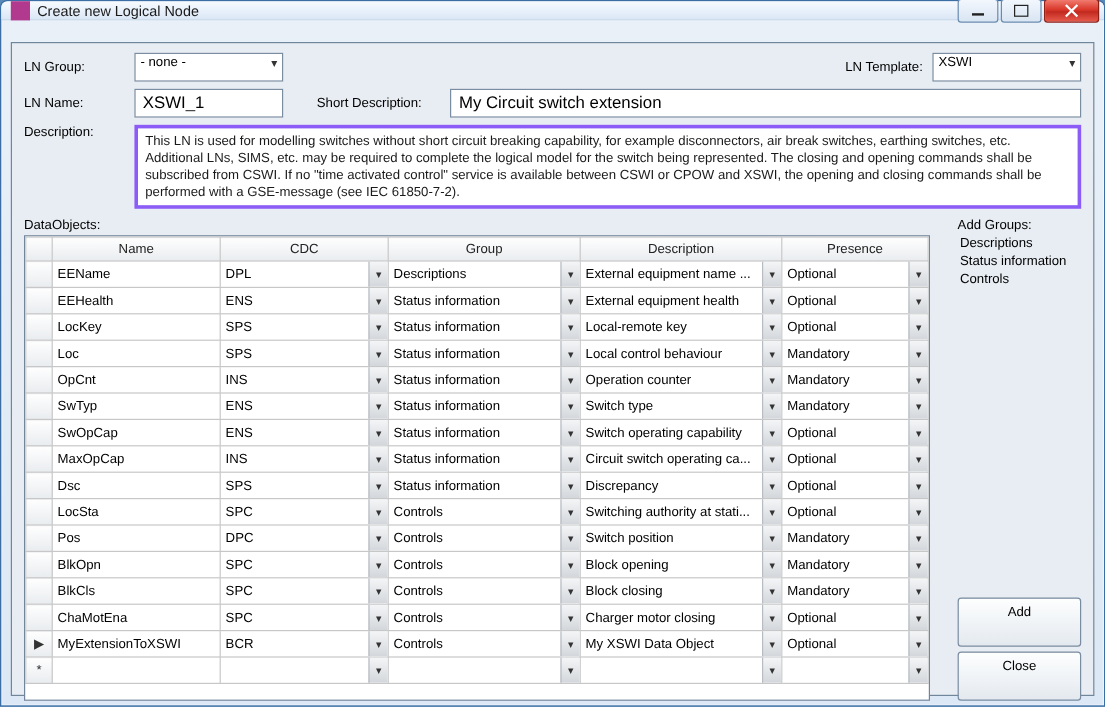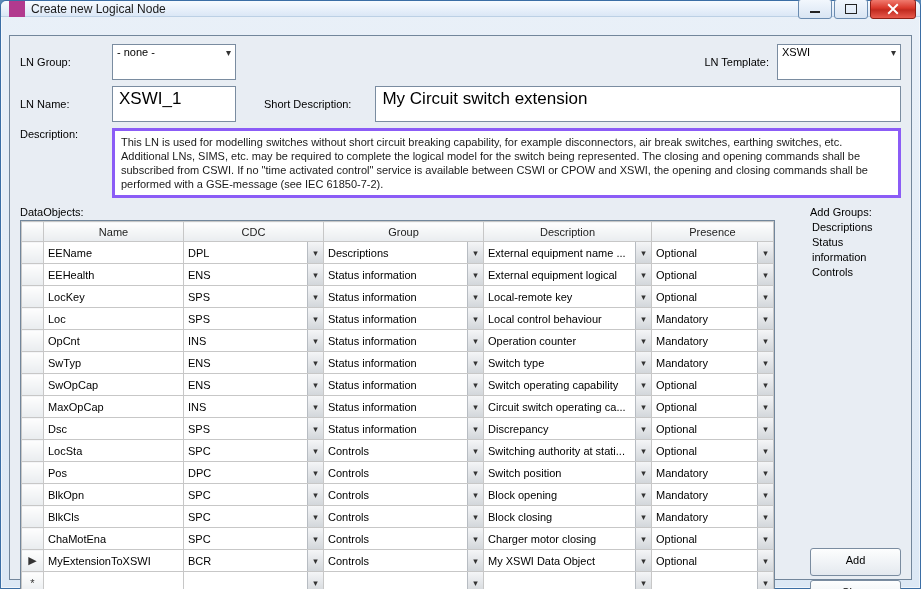--- a/index.html
+++ b/index.html
@@ -53,42 +53,42 @@
   
   .content {
     position:absolute; left:8px; right:8px; top:34px; bottom:8px;
     border:1px solid #72869b;
     background:#e8edf3;
     padding:8px 10px 6px 10px;
   }
   .row { display:flex; align-items:center; margin-bottom:6px; }
   .lbl { width:92px; color:#000; }
   .sel, .text-input {
-    height:36px; border:1px solid #7a8ca0; background:#fff;
+    height:24px; border:1px solid #7a8ca0; background:#fff;
     padding:1px 20px 1px 4px;
     position:relative;
   }
   .sel { width:124px; }
   .sel::after {
     content:"▾"; position:absolute; right:4px; top:2px; font-size:10px; color:#333;
   }
   .text-input { padding-right:4px; }
-  .text-input input { border:none; outline:none; width:100%; font-size:17px; background:transparent; }
+  .text-input input { border:none; outline:none; width:100%; font-size:14px; background:transparent; }
 
   .desc-box {
     border:3px solid #8b5cf6;
     background:#fff;
     padding:4px 6px;
     color:#1a1a1a;
     line-height:14px;
     min-height:58px;
     width: calc(100% - 92px);
   }
 
-  .lower { display:flex; gap:20px; margin-top:8px; }
+  .lower { display:flex; gap:8px; margin-top:8px; }
   .grid-panel { flex:1; }
   .side-panel { width:140px; position:relative;margin-left:15px; }
 
   .panel-label { color:#000; margin-bottom:2px; }
 
   .grid-wrap {
     border:1px solid #72869b;
     background:#fff;
     height:388px;
     overflow:hidden;
@@ -140,21 +140,21 @@
     color:#000;
     line-height:15px;
   }
   .side-item { padding:0 2px; }
 
   .side-buttons {
     position:absolute; left:0; right:0; bottom:0;
   }
   .btn {
     display:block; width:100%;
-    height:28px; margin-top:4px;
+    height:41px; margin-top:4px;
     border:1px solid #7a8ca0;
     background:linear-gradient(#fdfefe,#e4e9ef);
     border-radius:3px;
     text-align:center;
     line-height:22px;
     cursor:pointer;
   }
 </style>
 </head>
 <body>
@@ -270,21 +270,21 @@
                     </div>
                   </td>
                   <td>
                     <div class="cell-dd">
                       <div class="val">Status information</div>
                       <div class="arrow">▾</div>
                     </div>
                   </td>
                   <td>
                     <div class="cell-dd">
-                      <div class="val">External equipment logical</div>
+                      <div class="val">External equipment health</div>
                       <div class="arrow">▾</div>
                     </div>
                   </td>
                   <td>
                     <div class="cell-dd">
                       <div class="val">Optional</div>
                       <div class="arrow">▾</div>
                     </div>
                   </td>
                 </tr>

